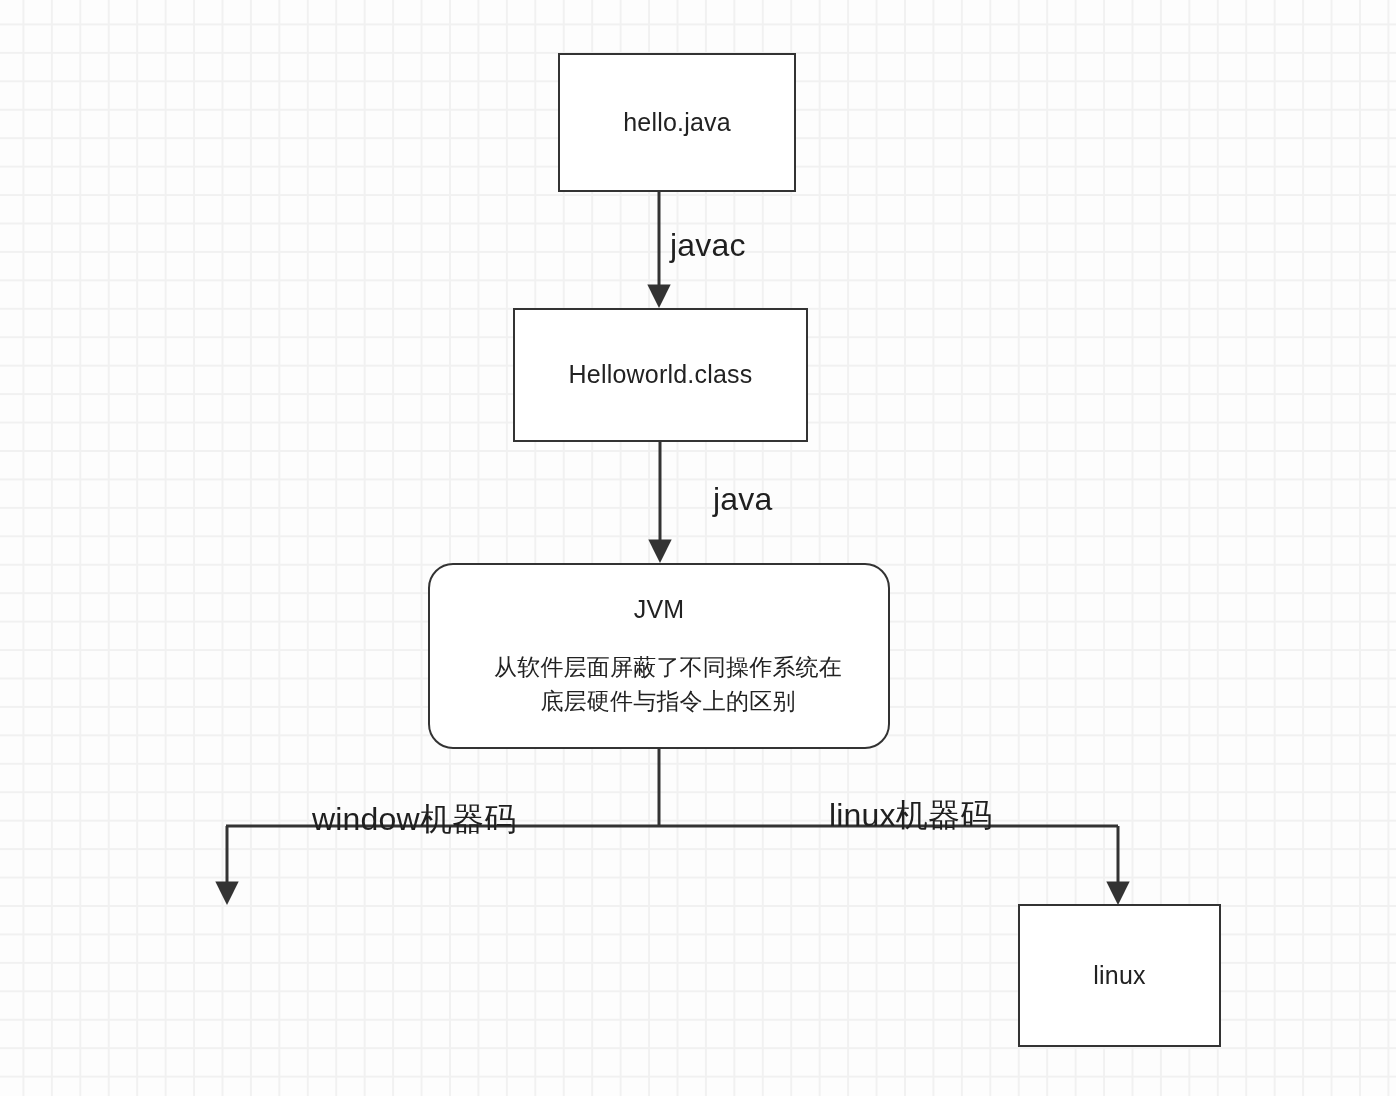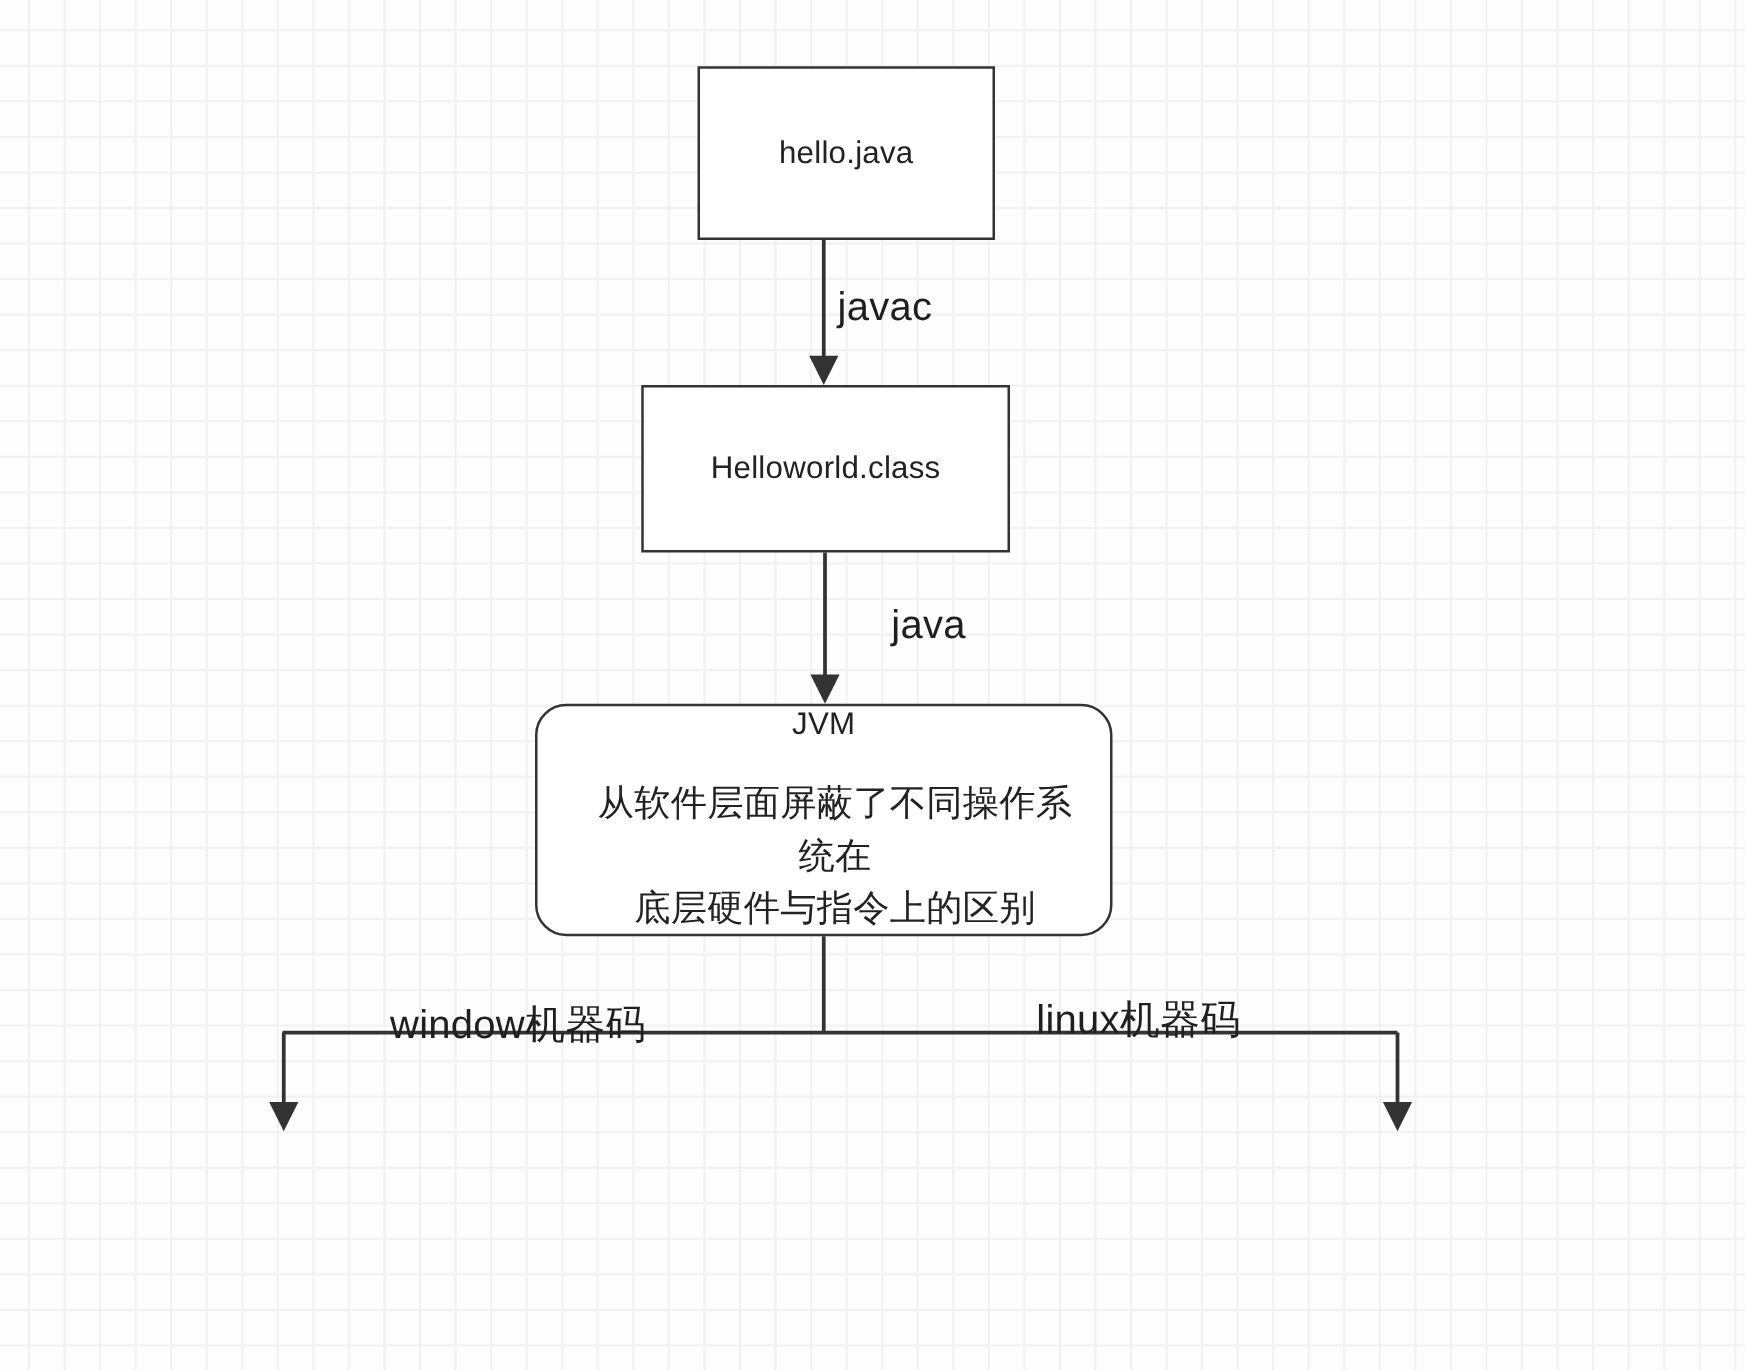--- a/index.html
+++ b/index.html
@@ -32,21 +32,21 @@
     justify-content: center;
     color: #222222;
     text-align: center;
   }
   .node .title {
     font-size: 25px;
     line-height: 1.25;
     letter-spacing: 0.2px;
   }
   .node .subtitle {
-    font-size: 29px;
+    font-size: 23px;
     line-height: 1.45;
     margin-top: 26px;
     letter-spacing: 0.2px;
     max-width: 400px;
     margin-left: 18px;
   }
   .edge-label {
     position: absolute;
     font-size: 32px;
     color: #1f1f1f;
@@ -97,20 +97,23 @@
 
   <div class="node" style="left:428px; top:563px; width:462px; height:186px;border-radius:25px;">
     <div class="title">JVM</div>
     <div class="subtitle">
       <div>从软件层面屏蔽了不同操作系统在</div>
       <div>底层硬件与指令上的区别</div>
     </div>
   </div>
 
 
+  <div class="node" style="left:1018px; top:904px; width:203px; height:143px;">
+    <div class="title">linux</div>
+  </div>
 
   <div class="edge-label" style="left:670px; top:227px;">javac</div>
 
   <div class="edge-label" style="left:677px; top:481px;margin-left:36px;">java</div>
 
   <div class="edge-label" style="left:312px; top:798px;">window机器码</div>
 
   <div class="edge-label" style="left:829px; top:794px;">linux机器码</div>
 
 </div>

